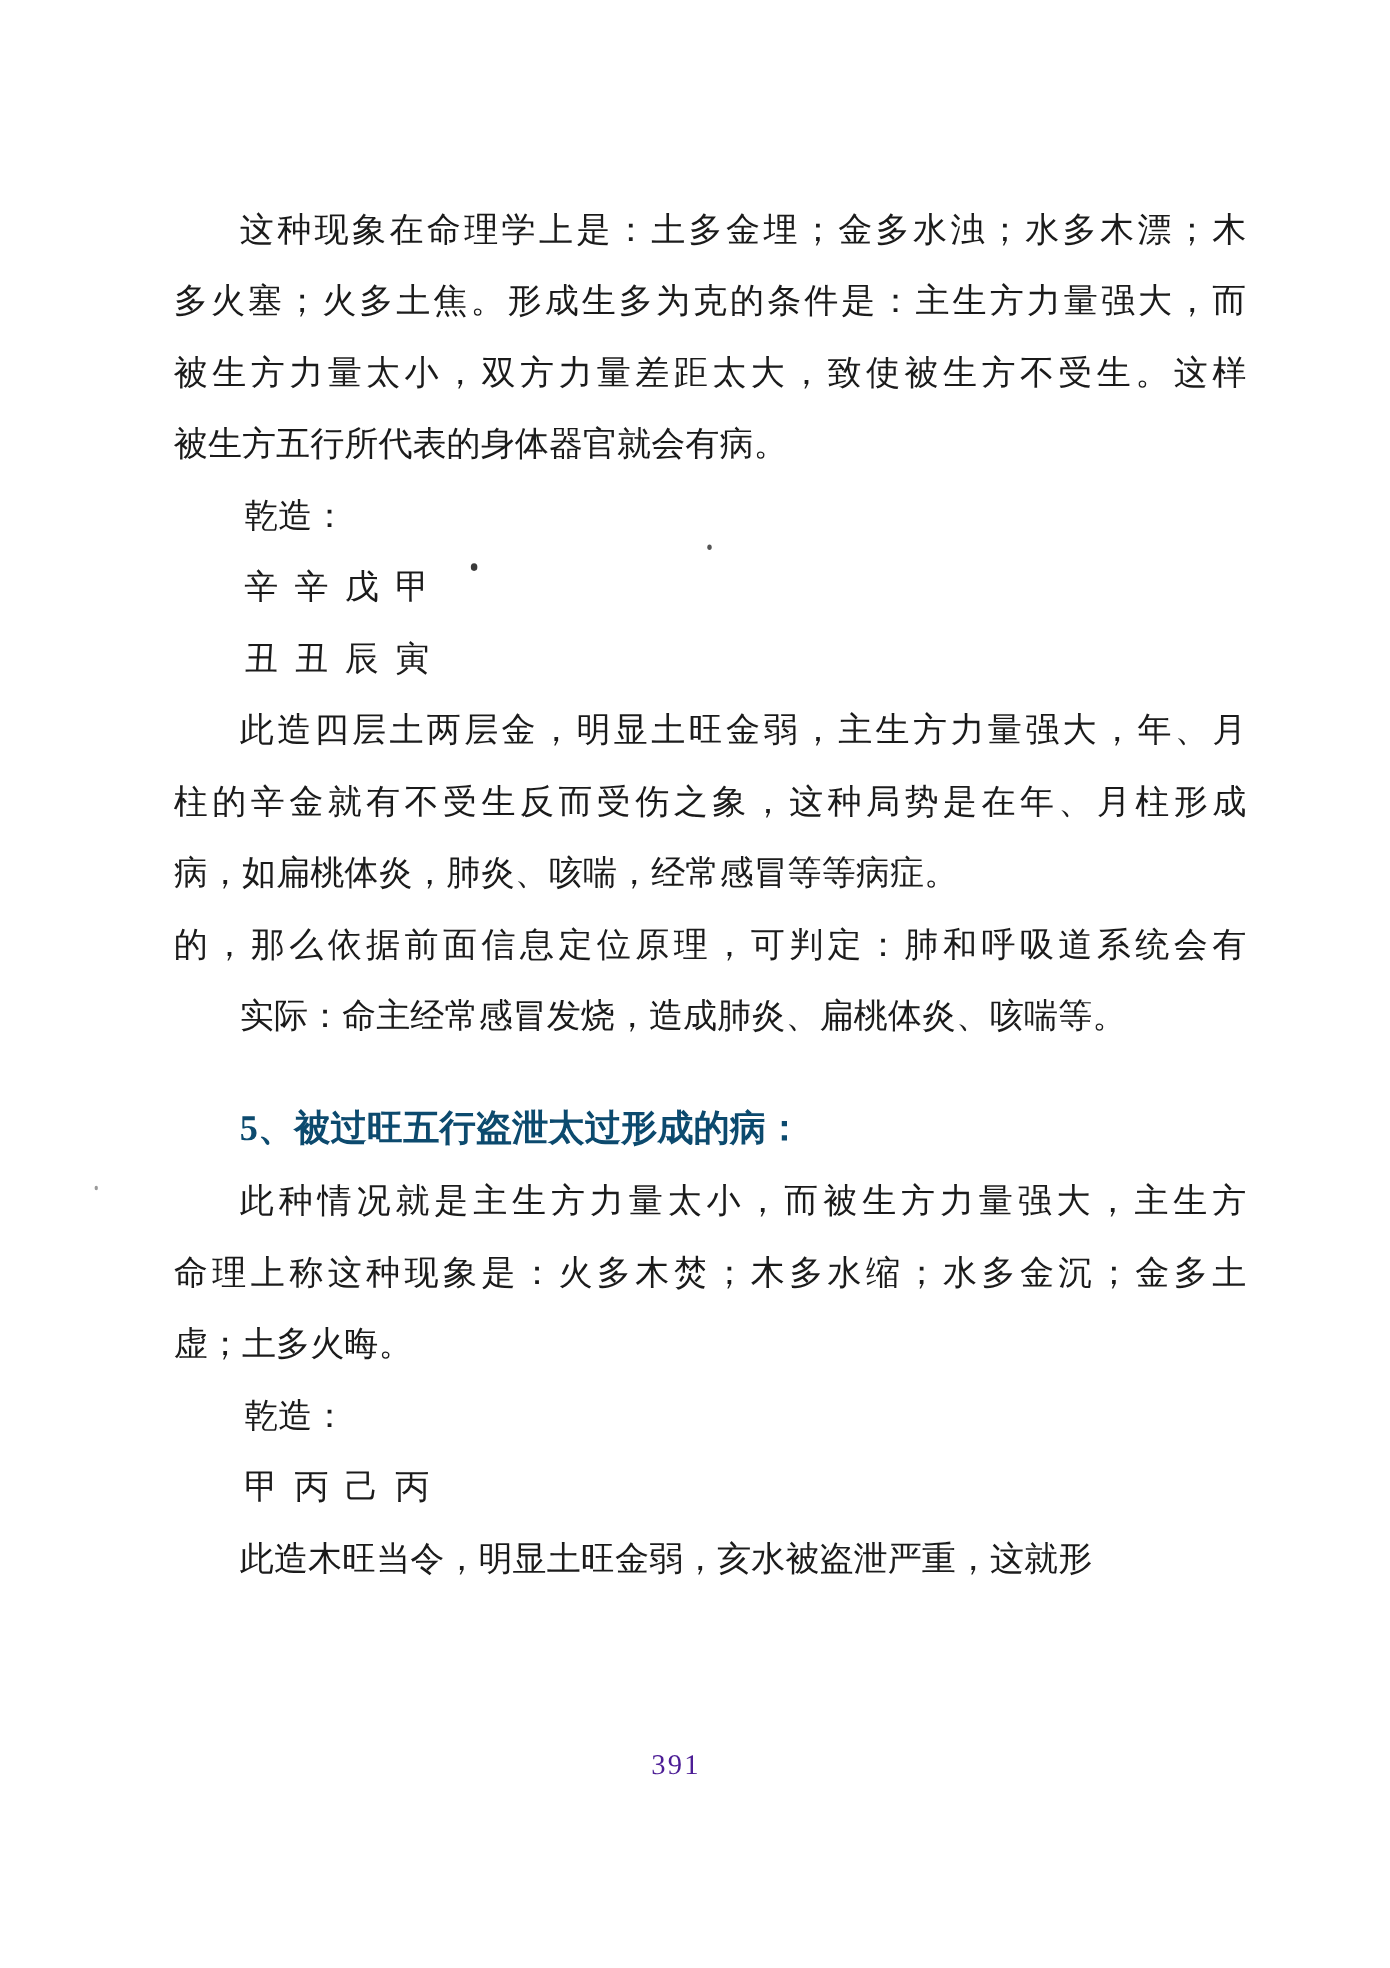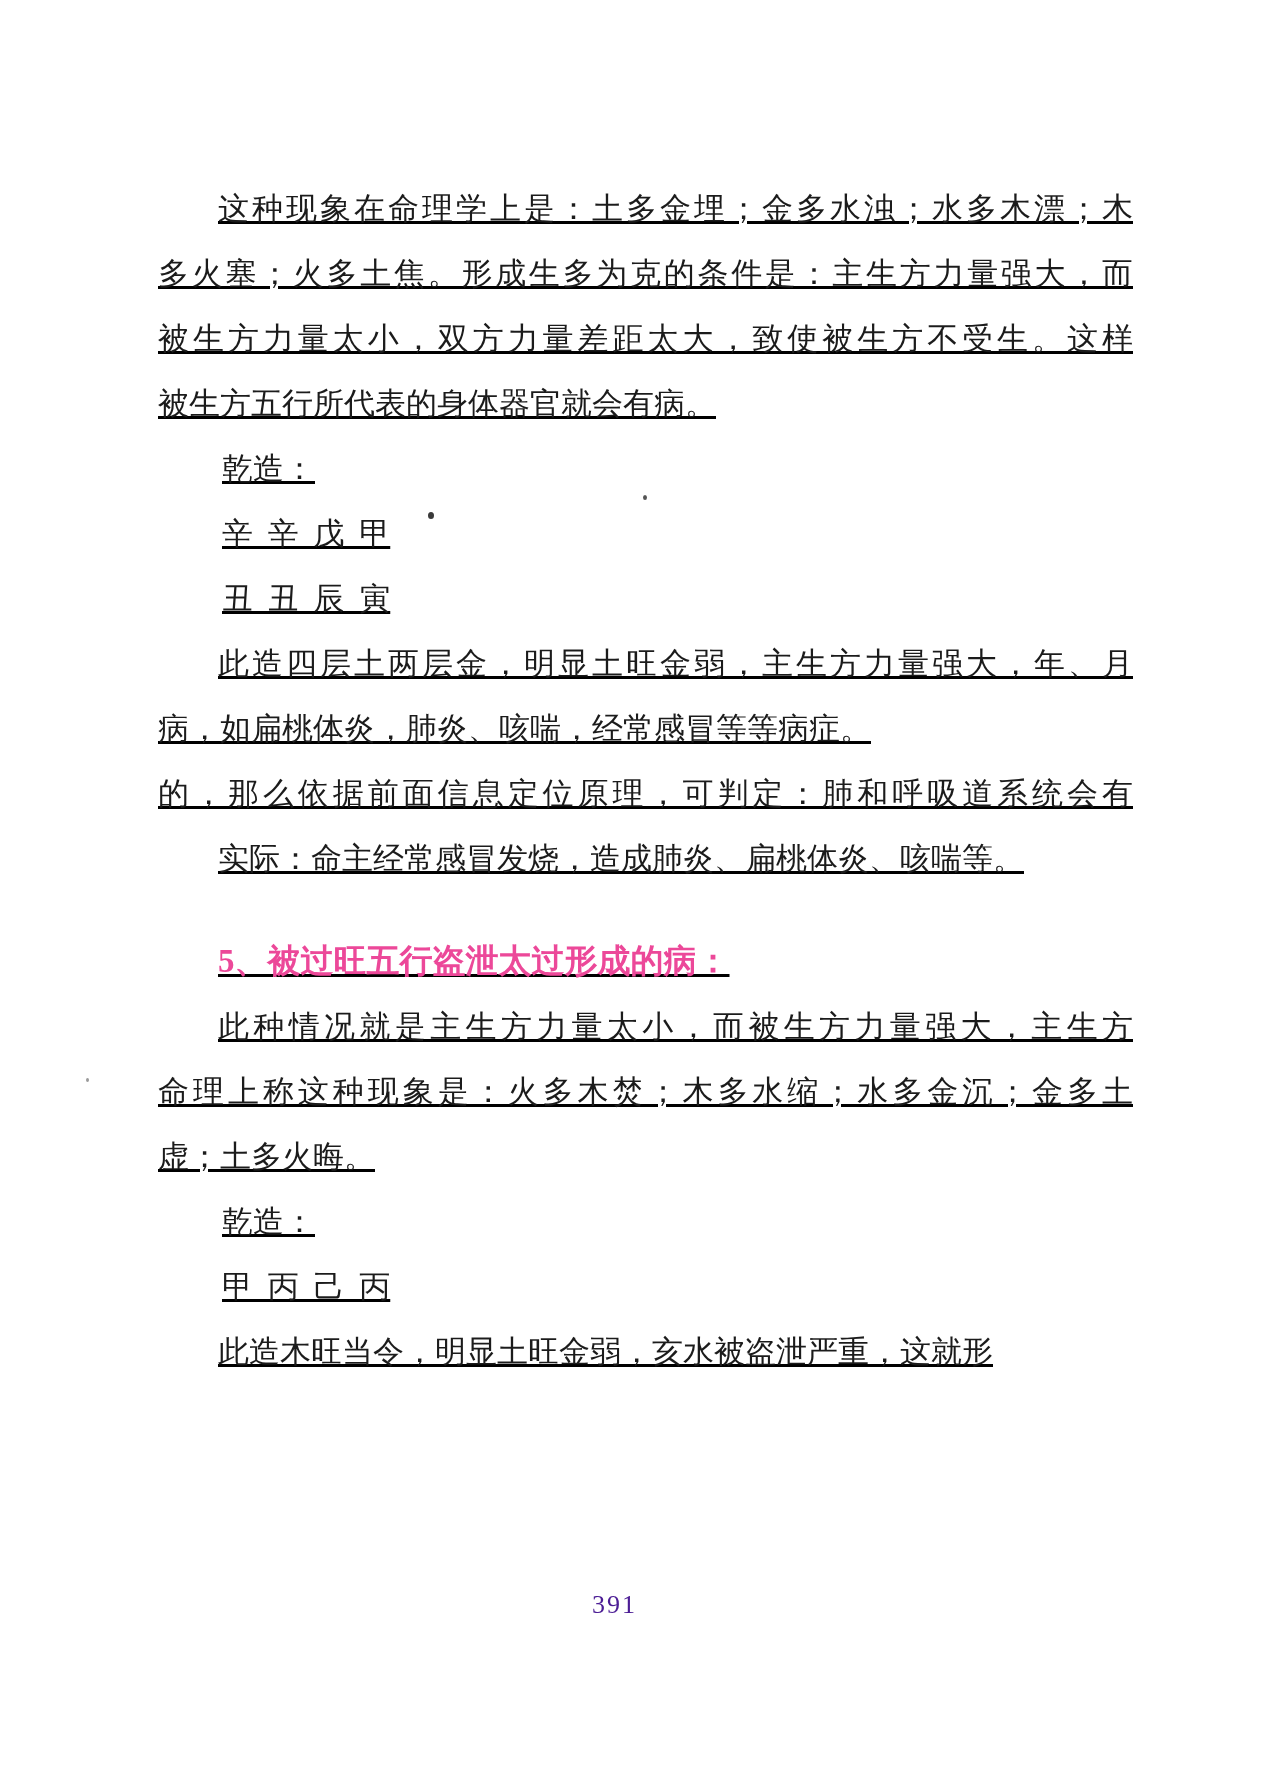--- a/index.html
+++ b/index.html
@@ -17,21 +17,20 @@
     width: 1264px;
     height: 1789px;
     background: #ffffff;
     overflow: hidden;
   }
   .text-block {
     position: absolute;
     left: 158px;
     top: 176px;
     width: 975px;
-    text-decoration: underline;
   }
   .ln {
     margin: 0;
     padding: 0;
     height: 65px;
     line-height: 65px;
     font-size: 31px;
     font-weight: normal;
     color: #1b1b1b;
     white-space: nowrap;
@@ -44,21 +43,21 @@
   }
   
   .ind { padding-left: 60px; }
   
   .pil { padding-left: 64px; }
   .sp  { word-spacing: 7px; }
   .heading {
     margin-top: 38px;
     font-weight: bold;
     font-size: 33px;
-    color: #ec4899;
+    color: #0c4a6e;
   }
   .pagenum {
     position: absolute;
     left: 592px;
     top: 1590px;
     font-size: 26px;
     letter-spacing: 2px;
     color: #4c1d95;
   }
   
@@ -81,20 +80,21 @@
     <p class="ln ind j">这种现象在命理学上是：土多金埋；金多水浊；水多木漂；木</p>
     <p class="ln j">多火塞；火多土焦。形成生多为克的条件是：主生方力量强大，而</p>
     <p class="ln j">被生方力量太小，双方力量差距太大，致使被生方不受生。这样</p>
     <p class="ln">被生方五行所代表的身体器官就会有病。</p>
 
     <p class="ln pil">乾造：</p>
     <p class="ln pil sp">辛 辛 戊 甲</p>
     <p class="ln pil sp">丑 丑 辰 寅</p>
 
     <p class="ln ind j">此造四层土两层金，明显土旺金弱，主生方力量强大，年、月</p>
+    <p class="ln j">柱的辛金就有不受生反而受伤之象，这种局势是在年、月柱形成</p>
     <p class="ln">病，如扁桃体炎，肺炎、咳喘，经常感冒等等病症。</p>
     <p class="ln j">的，那么依据前面信息定位原理，可判定：肺和呼吸道系统会有</p>
 
     <p class="ln ind">实际：命主经常感冒发烧，造成肺炎、扁桃体炎、咳喘等。</p>
 
     <h2 class="ln ind heading">5、被过旺五行盗泄太过形成的病：</h2>
 
     <p class="ln ind j">此种情况就是主生方力量太小，而被生方力量强大，主生方</p>
     <p class="ln j">命理上称这种现象是：火多木焚；木多水缩；水多金沉；金多土</p>
     <p class="ln">虚；土多火晦。</p>

